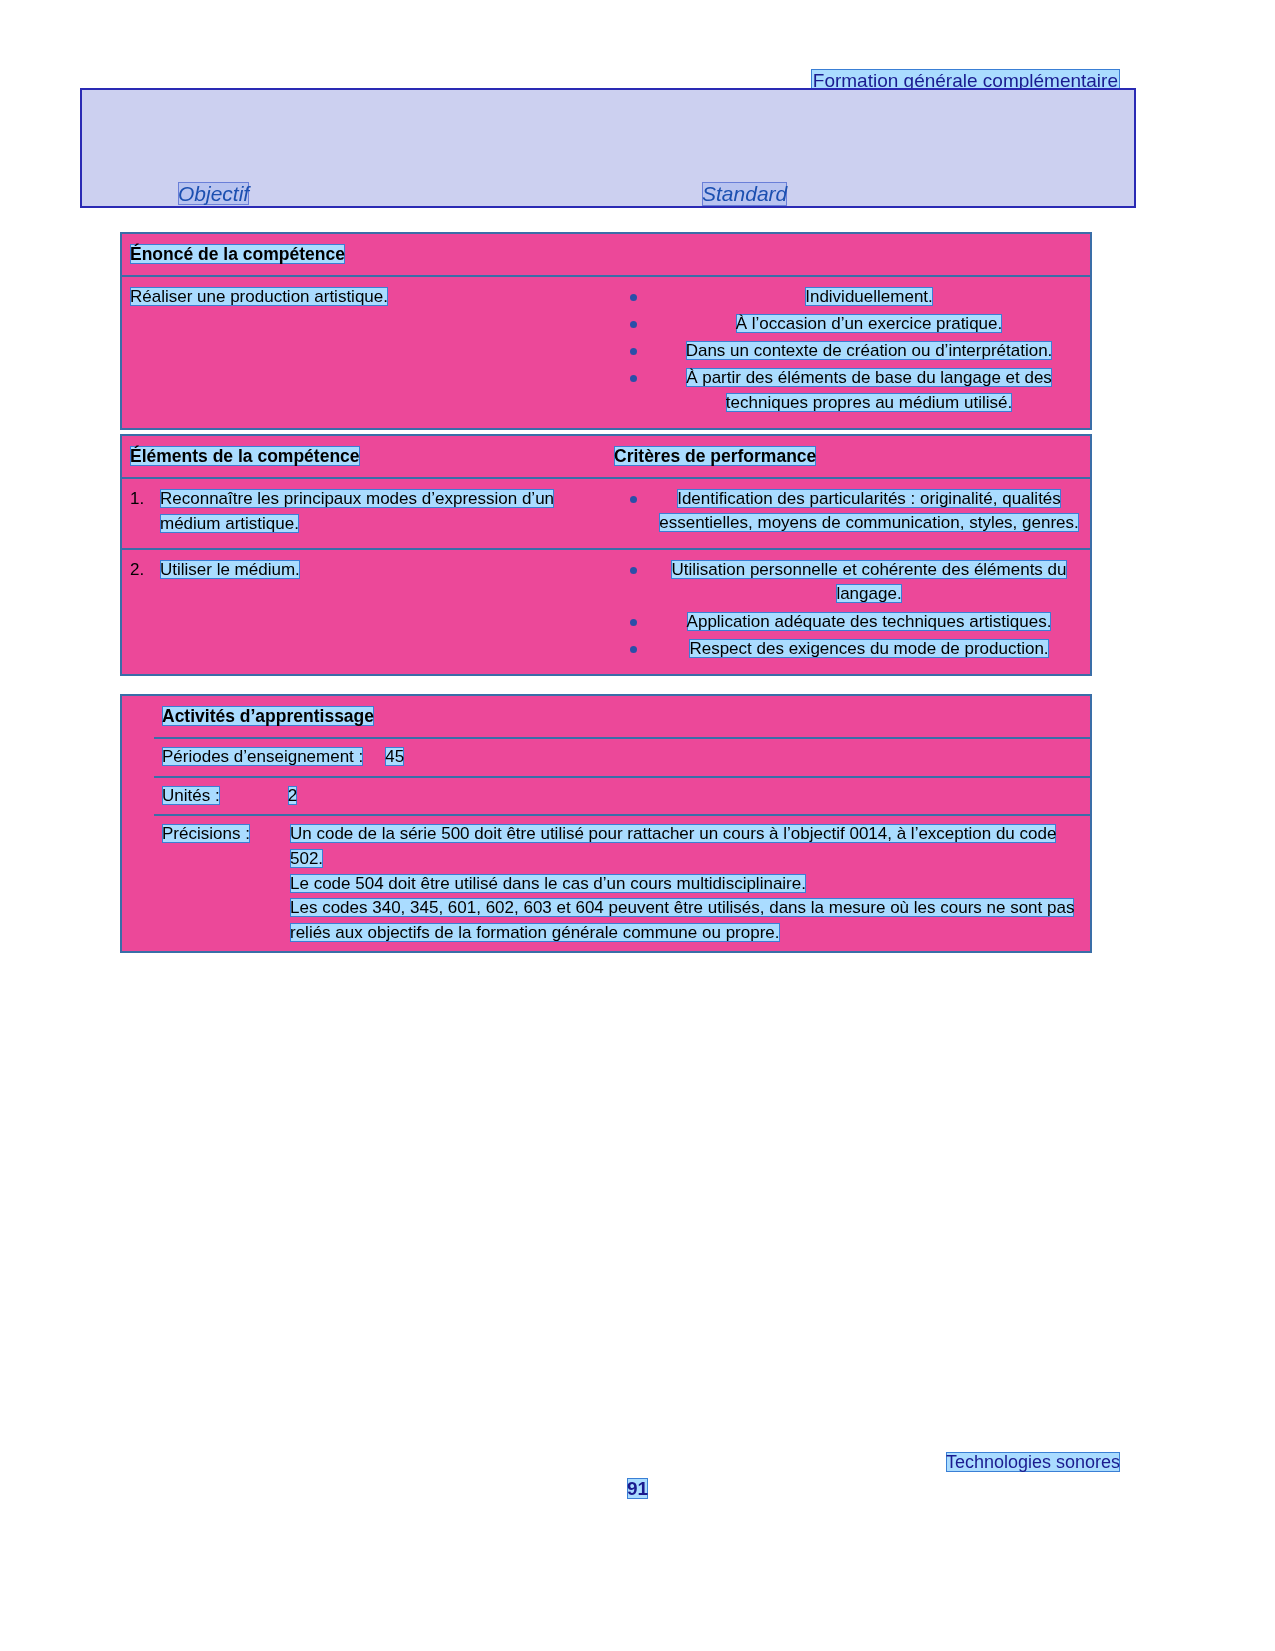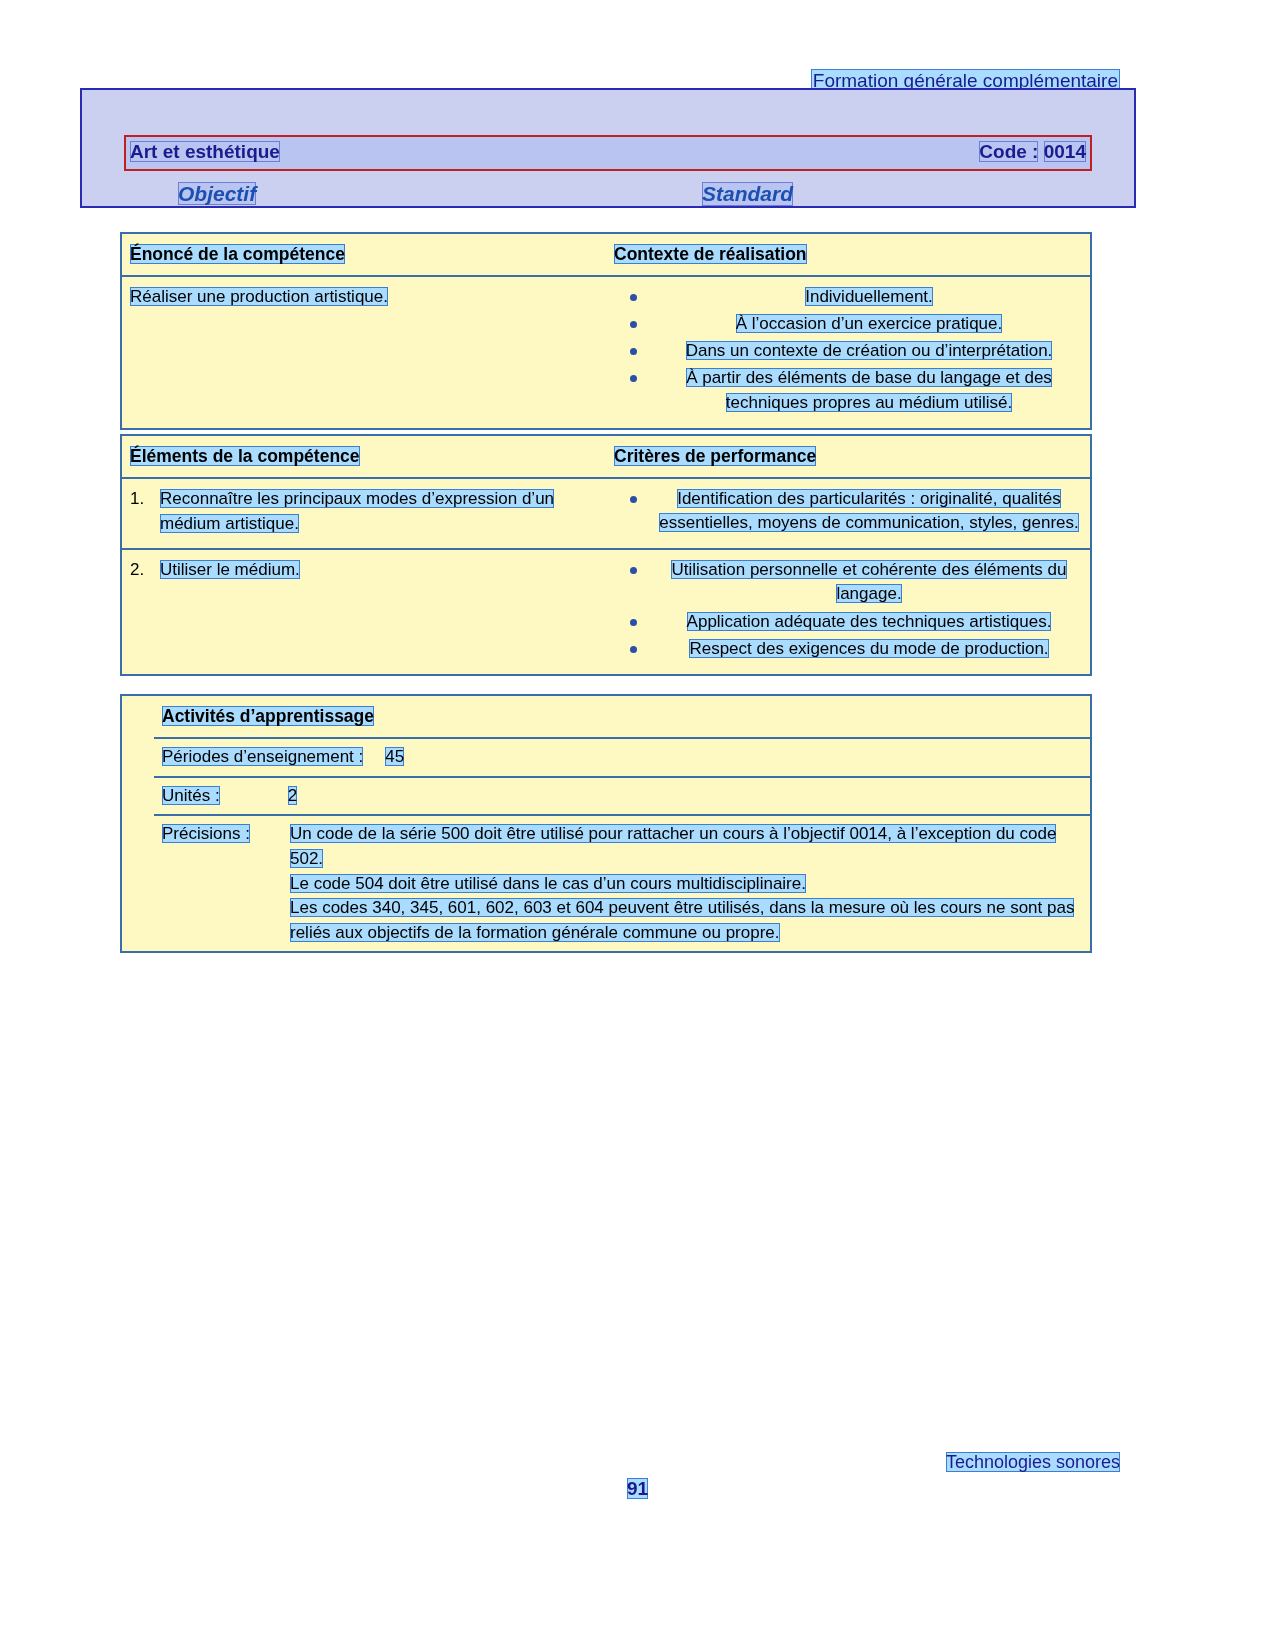--- a/index.html
+++ b/index.html
@@ -78,39 +78,39 @@
     font-size: 19px;
     font-weight: bold;
     color: #1b1b8f;
   }
   .obj-std {
     position: absolute;
     left: 52px;
     top: 92px;
     width: 960px;
     font-size: 21px;
-    font-weight: bold;
+    font-weight: normal;
     font-style: italic;
     color: #1b4fb0;
     padding-left: 44px;
   }
   .obj-std .std {
     position: absolute;
     left: 568px;
     top: 0;
   }
 
   
   .block {
     position: absolute;
     left: 120px;
     width: 972px;
     border: 2px solid #3a6ea8;
     box-sizing: border-box;
-    background: #fef9c3;
+    background: #ec4899;
   }
   .block .row {
     display: flex;
     border-top: 2px solid #3a6ea8;
   }
   .block .row.first { border-top: none; }
   .block .hdr {
     display: flex;
     padding: 10px 8px 10px 8px;
     font-size: 17.5px;
@@ -201,40 +201,30 @@
 </head>
 <body>
 
 <div class="page">
 
   <div class="header-right">
     <span class="sel">Formation générale  complémentaire</span>
   </div>
 
   <div class="title-box">
-    <div class="code-bar">
-      <div class="left">
-        <span class="sel-blue">Art et esthétique</span>
-      </div>
-      <div class="right">
-        <span class="sel-blue">Code :</span>
-        <span class="sel-blue">0014</span>
-      </div>
-    </div>
     <div class="obj-std">
       <span class="sel-blue">Objectif</span>
       <span class="std sel-blue">Standard</span>
     </div>
   </div>
 
   <div class="block" style="top:232px;">
     <div class="row first">
       <div class="hdr">
         <div class="c1"><span class="sel">Énoncé de la compétence</span></div>
-        <div class="c2"><span class="sel">Contexte de réalisation</span></div>
       </div>
     </div>
     <div class="row">
       <div class="cellL">
         <span class="sel">Réaliser une production artistique.</span>
       </div>
       <div class="cellR">
         <ul class="bul">
           <li><span class="dot"></span><span class="sel">Individuellement.</span></li>
           <li><span class="dot"></span><span class="sel">À l’occasion d’un exercice pratique.</span></li>

